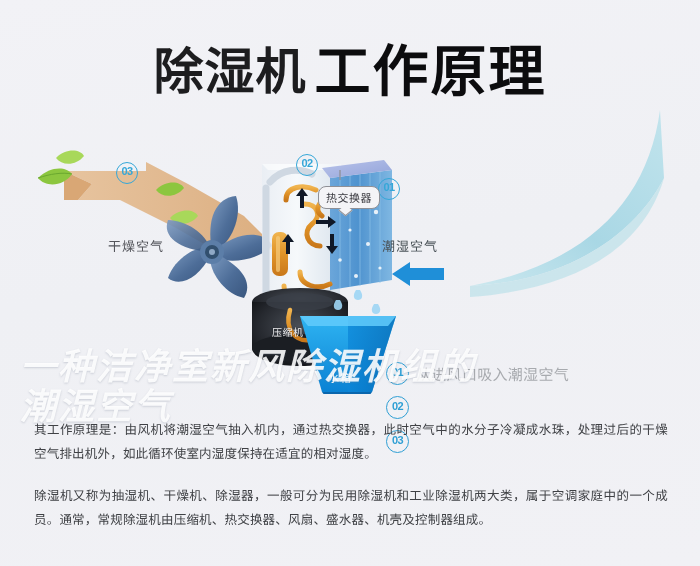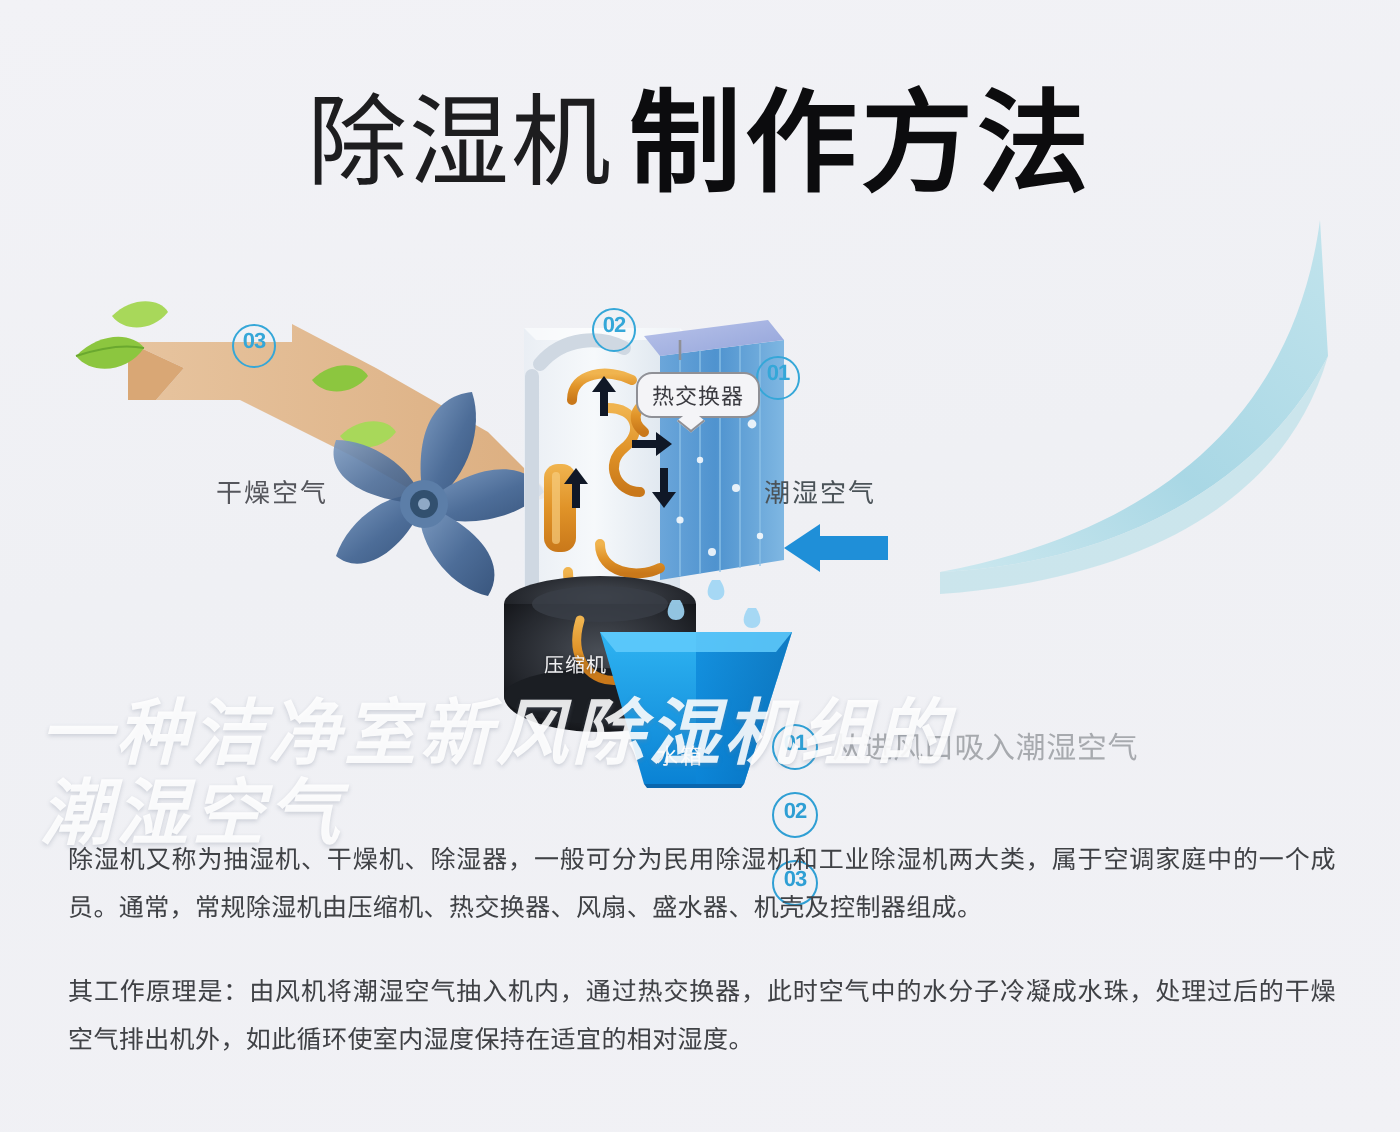--- a/index.html
+++ b/index.html
@@ -24,21 +24,21 @@
   .title-wrap {
     position: absolute;
     left: 0;
     top: 26px;
     width: 700px;
     text-align: center;
     white-space: nowrap;
   }
   .title-a {
     font-size: 50px;
-    font-weight: 400;
+    font-weight: 700;
     color: #1d1d1f;
     letter-spacing: 1px;
     vertical-align: middle;
   }
   .title-b {
     font-size: 56px;
     font-weight: 700;
     color: #0c0c0e;
     letter-spacing: 2px;
     margin-left: 8px;
@@ -197,21 +197,21 @@
     margin: 0 0 18px 0;
   }
   .para:last-child { margin-bottom: 0; }
 </style>
 </head>
 <body>
 
 <div id="page">
 
   <div class="title-wrap">
-    <span class="title-a">除湿机</span><span class="title-b">制作方法</span>
+    <span class="title-a">除湿机</span><span class="title-b">工作原理</span>
   </div>
 
   <div class="stage">
 
     <svg class="art" viewBox="0 0 700 290">
       <defs>
         <linearGradient id="gDry" x1="0" y1="0" x2="1" y2="0">
           <stop offset="0%" stop-color="#e7c49f"></stop>
           <stop offset="60%" stop-color="#e0b78d"></stop>
           <stop offset="100%" stop-color="#dcae7f"></stop>
@@ -394,17 +394,17 @@
       </div>
     </div>
 
     <div class="watermark">
       <div class="wm-line">一种洁净室新风除湿机组的</div>
       <div class="wm-line">潮湿空气</div>
     </div>
   </div>
 
   <div class="copy">
+    <p class="para">其工作原理是：由风机将潮湿空气抽入机内，通过热交换器，此时空气中的水分子冷凝成水珠，处理过后的干燥空气排出机外，如此循环使室内湿度保持在适宜的相对湿度。</p>
     <p class="para">除湿机又称为抽湿机、干燥机、除湿器，一般可分为民用除湿机和工业除湿机两大类，属于空调家庭中的一个成员。通常，常规除湿机由压缩机、热交换器、风扇、盛水器、机壳及控制器组成。</p>
-    <p class="para">其工作原理是：由风机将潮湿空气抽入机内，通过热交换器，此时空气中的水分子冷凝成水珠，处理过后的干燥空气排出机外，如此循环使室内湿度保持在适宜的相对湿度。</p>
   </div>
 
 </div>
 
 </body></html>

